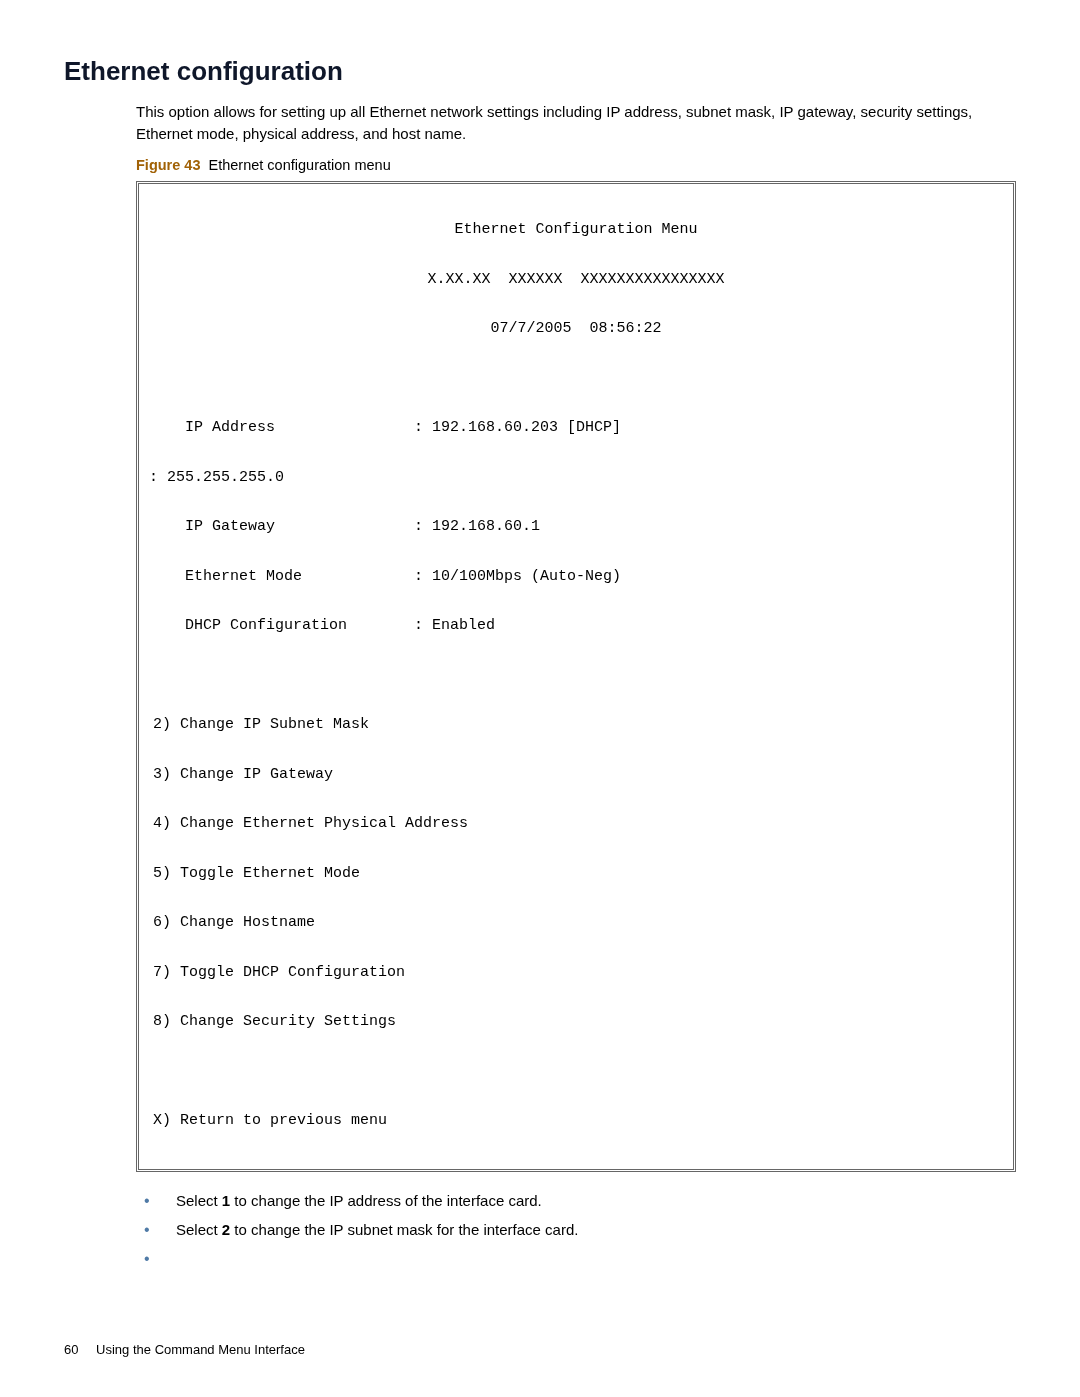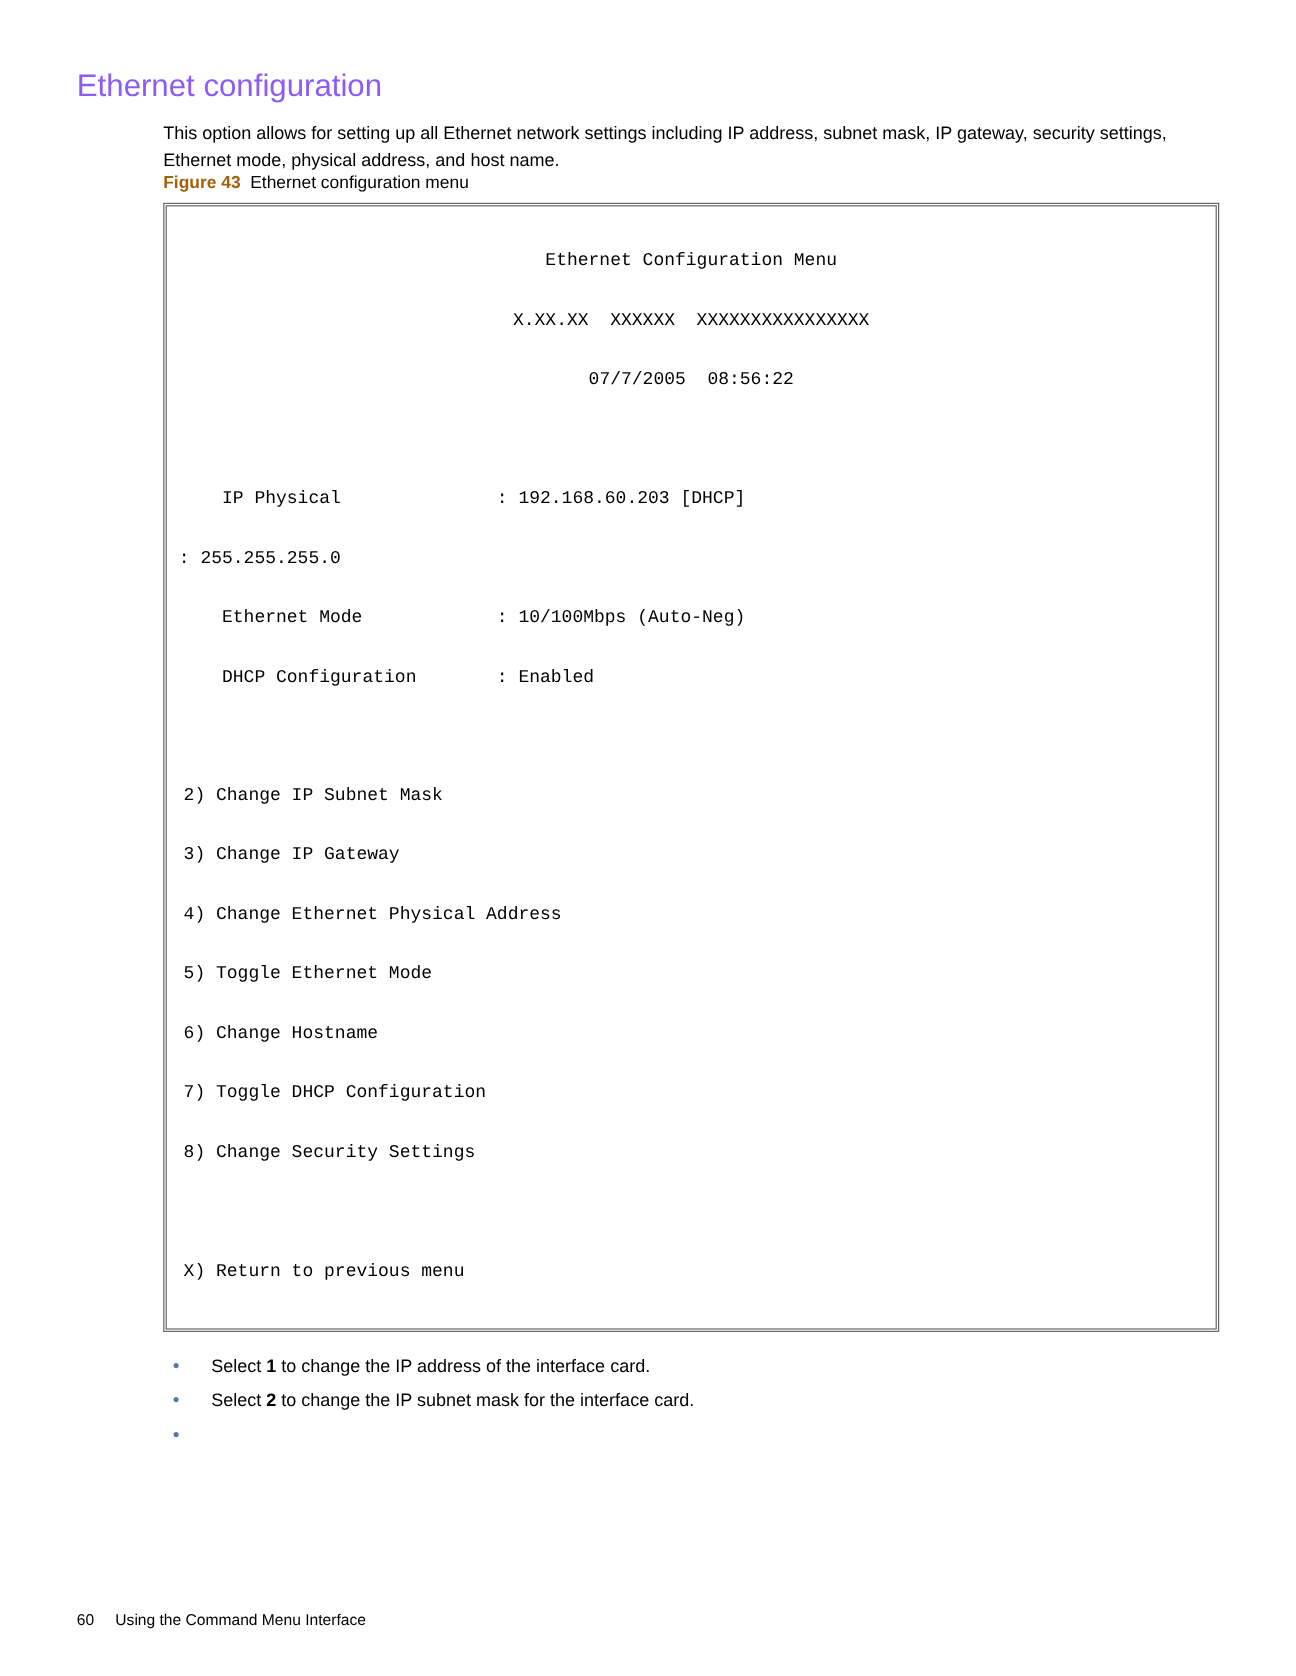--- a/index.html
+++ b/index.html
@@ -7,29 +7,29 @@
     font-family: Arial, Helvetica, sans-serif;
     font-size: 15px;
     color: #000;
     background: #fff;
     width: 1080px;
     height: 1397px;
     position: relative;
     padding: 56px 64px 40px 64px;
   }
   h2.section-title {
-    color: #8b5cf6;
-    font-weight: normal;
+    color: #0f172a;
+    font-weight: bold;
     font-size: 26px;
     margin-bottom: 14px;
     font-family: Arial, Helvetica, sans-serif;
   }
   .intro-block {
     margin-left: 72px;
-    margin-bottom: 0;
+    margin-bottom: 12px;
     line-height: 1.45;
   }
   .figure-caption {
     margin-left: 72px;
     margin-bottom: 8px;
     font-size: 14.5px;
   }
   .figure-caption .fig-label {
     color: #a16207;
     font-weight: bold;
@@ -86,22 +86,23 @@
 <p class="figure-caption">
   <span class="fig-label">Figure 43</span>
   <span>&nbsp;</span><span>Ethernet configuration menu</span>
 </p>
 
 <div class="terminal-box">
 <div class="terminal-center">Ethernet Configuration Menu</div>
 <div class="terminal-center">X.XX.XX  XXXXXX  XXXXXXXXXXXXXXXX</div>
 <div class="terminal-center">07/7/2005  08:56:22</div>
 <div>&nbsp;</div>
-<div class="terminal-row"><span class="terminal-label">IP Physical</span><span class="terminal-value">: 192.168.60.203 [DHCP]</span></div>
+<div class="terminal-row"><span class="terminal-label">IP Address</span><span class="terminal-value">: 192.168.60.203 [DHCP]</span></div>
 <div class="terminal-row"><span class="terminal-value">: 255.255.255.0</span></div>
+<div class="terminal-row"><span class="terminal-label">IP Gateway</span><span class="terminal-value">: 192.168.60.1</span></div>
 <div class="terminal-row"><span class="terminal-label">Ethernet Mode</span><span class="terminal-value">: 10/100Mbps (Auto-Neg)</span></div>
 <div class="terminal-row"><span class="terminal-label">DHCP Configuration</span><span class="terminal-value">: Enabled</span></div>
 <div>&nbsp;</div>
 <div class="terminal-option">2) Change IP Subnet Mask</div>
 <div class="terminal-option">3) Change IP Gateway</div>
 <div class="terminal-option">4) Change Ethernet Physical Address</div>
 <div class="terminal-option">5) Toggle Ethernet Mode</div>
 <div class="terminal-option">6) Change Hostname</div>
 <div class="terminal-option">7) Toggle DHCP Configuration</div>
 <div class="terminal-option">8) Change Security Settings</div>

